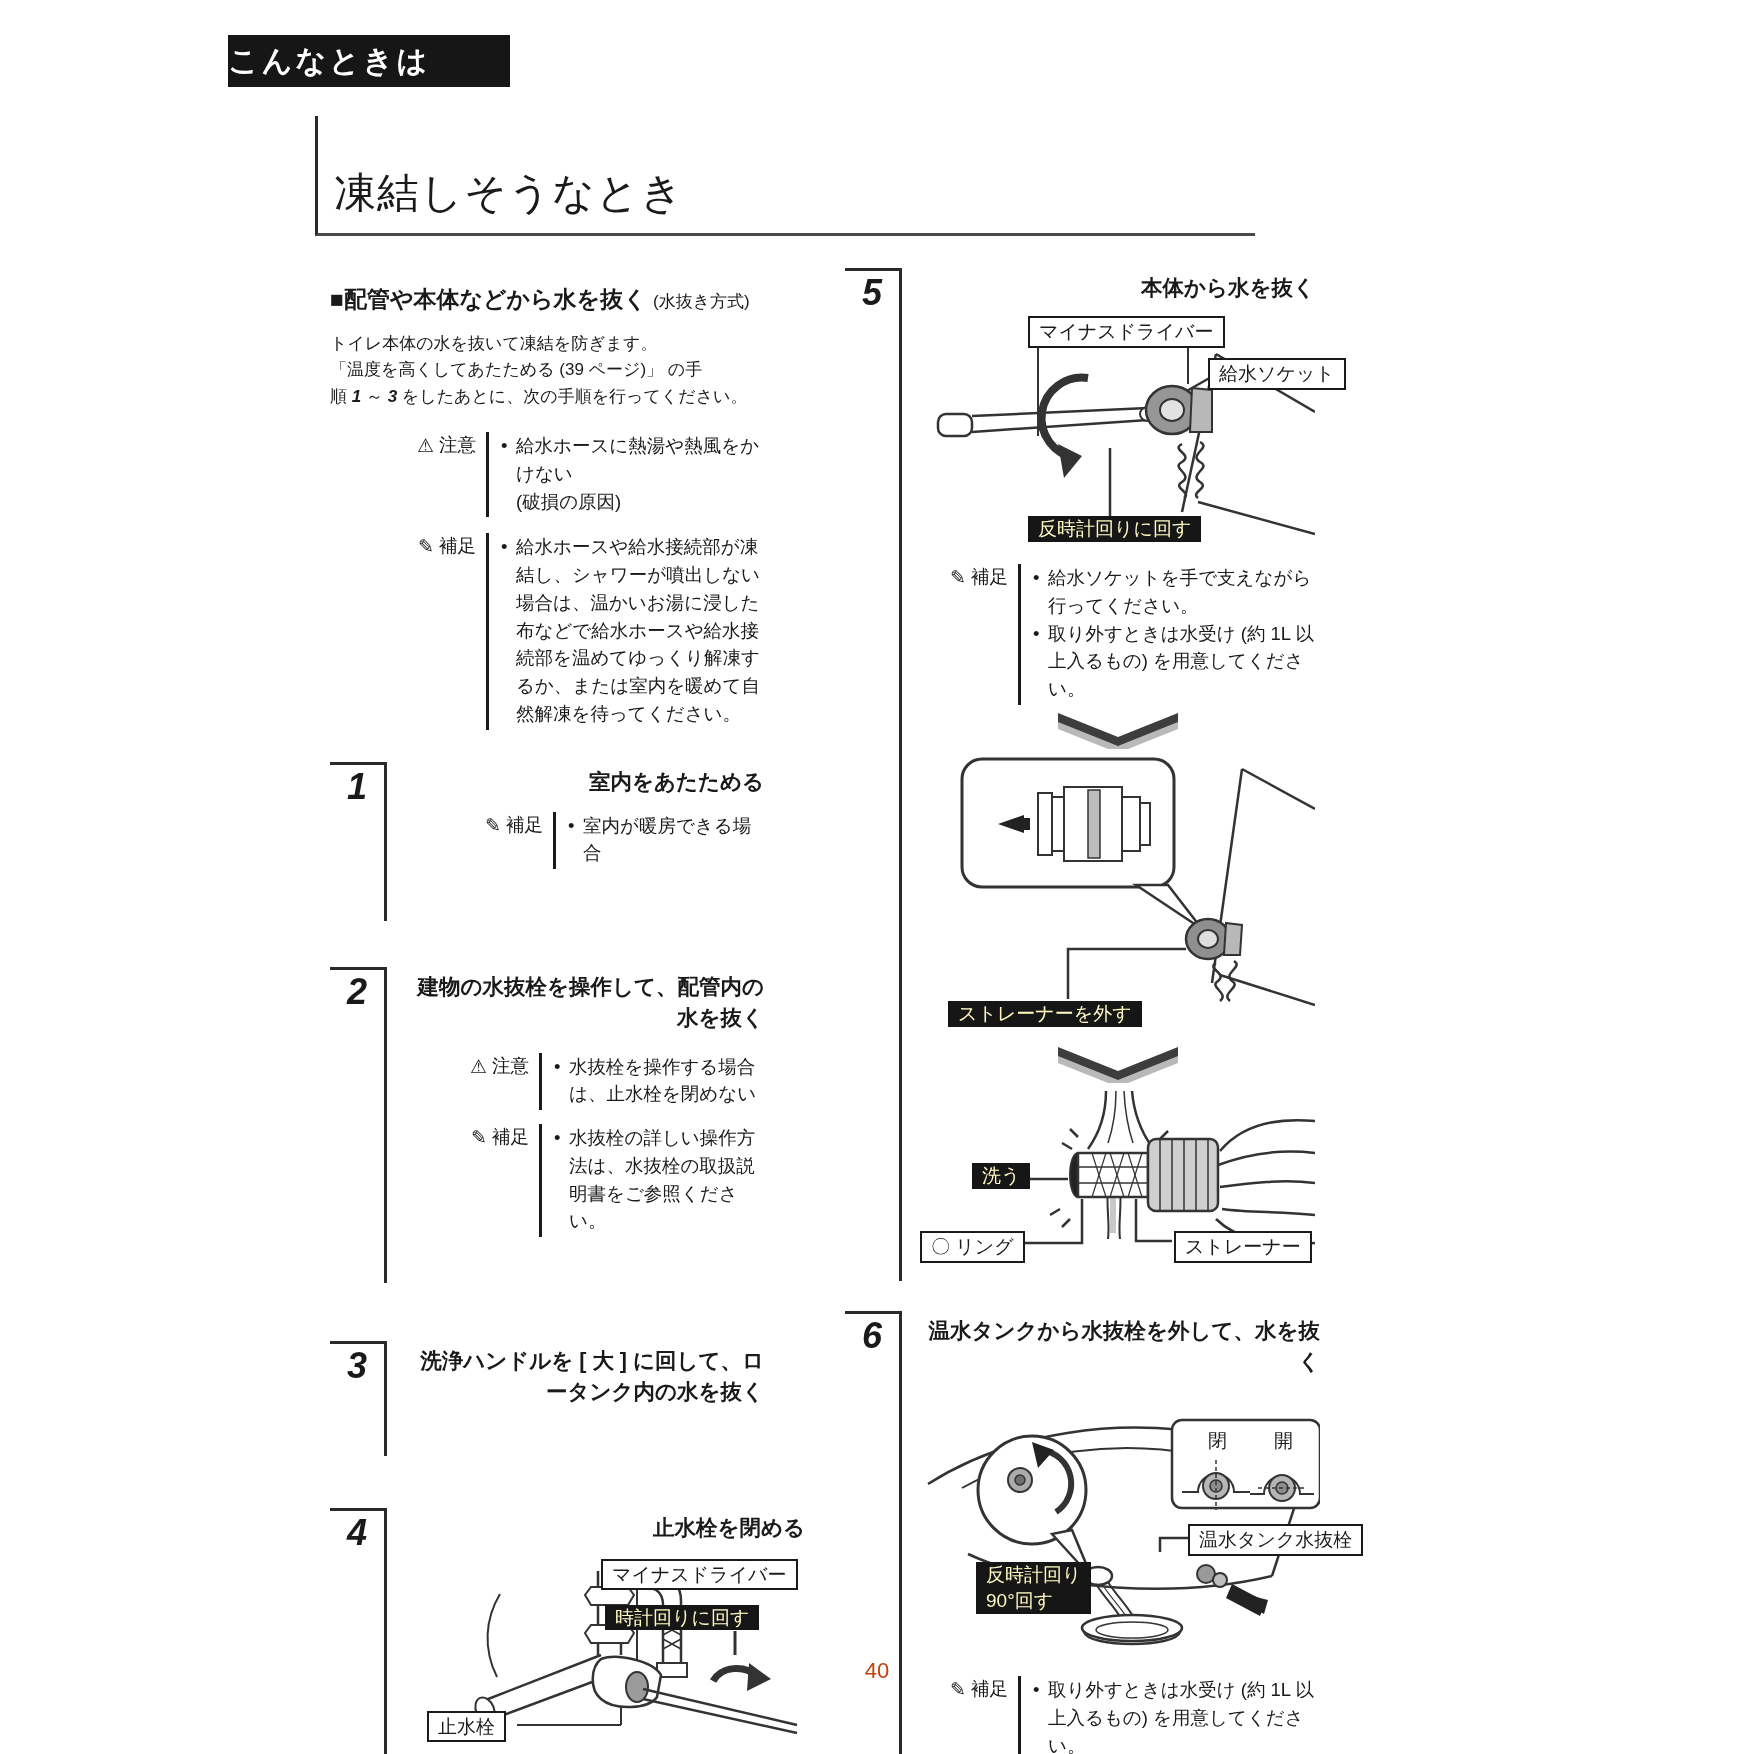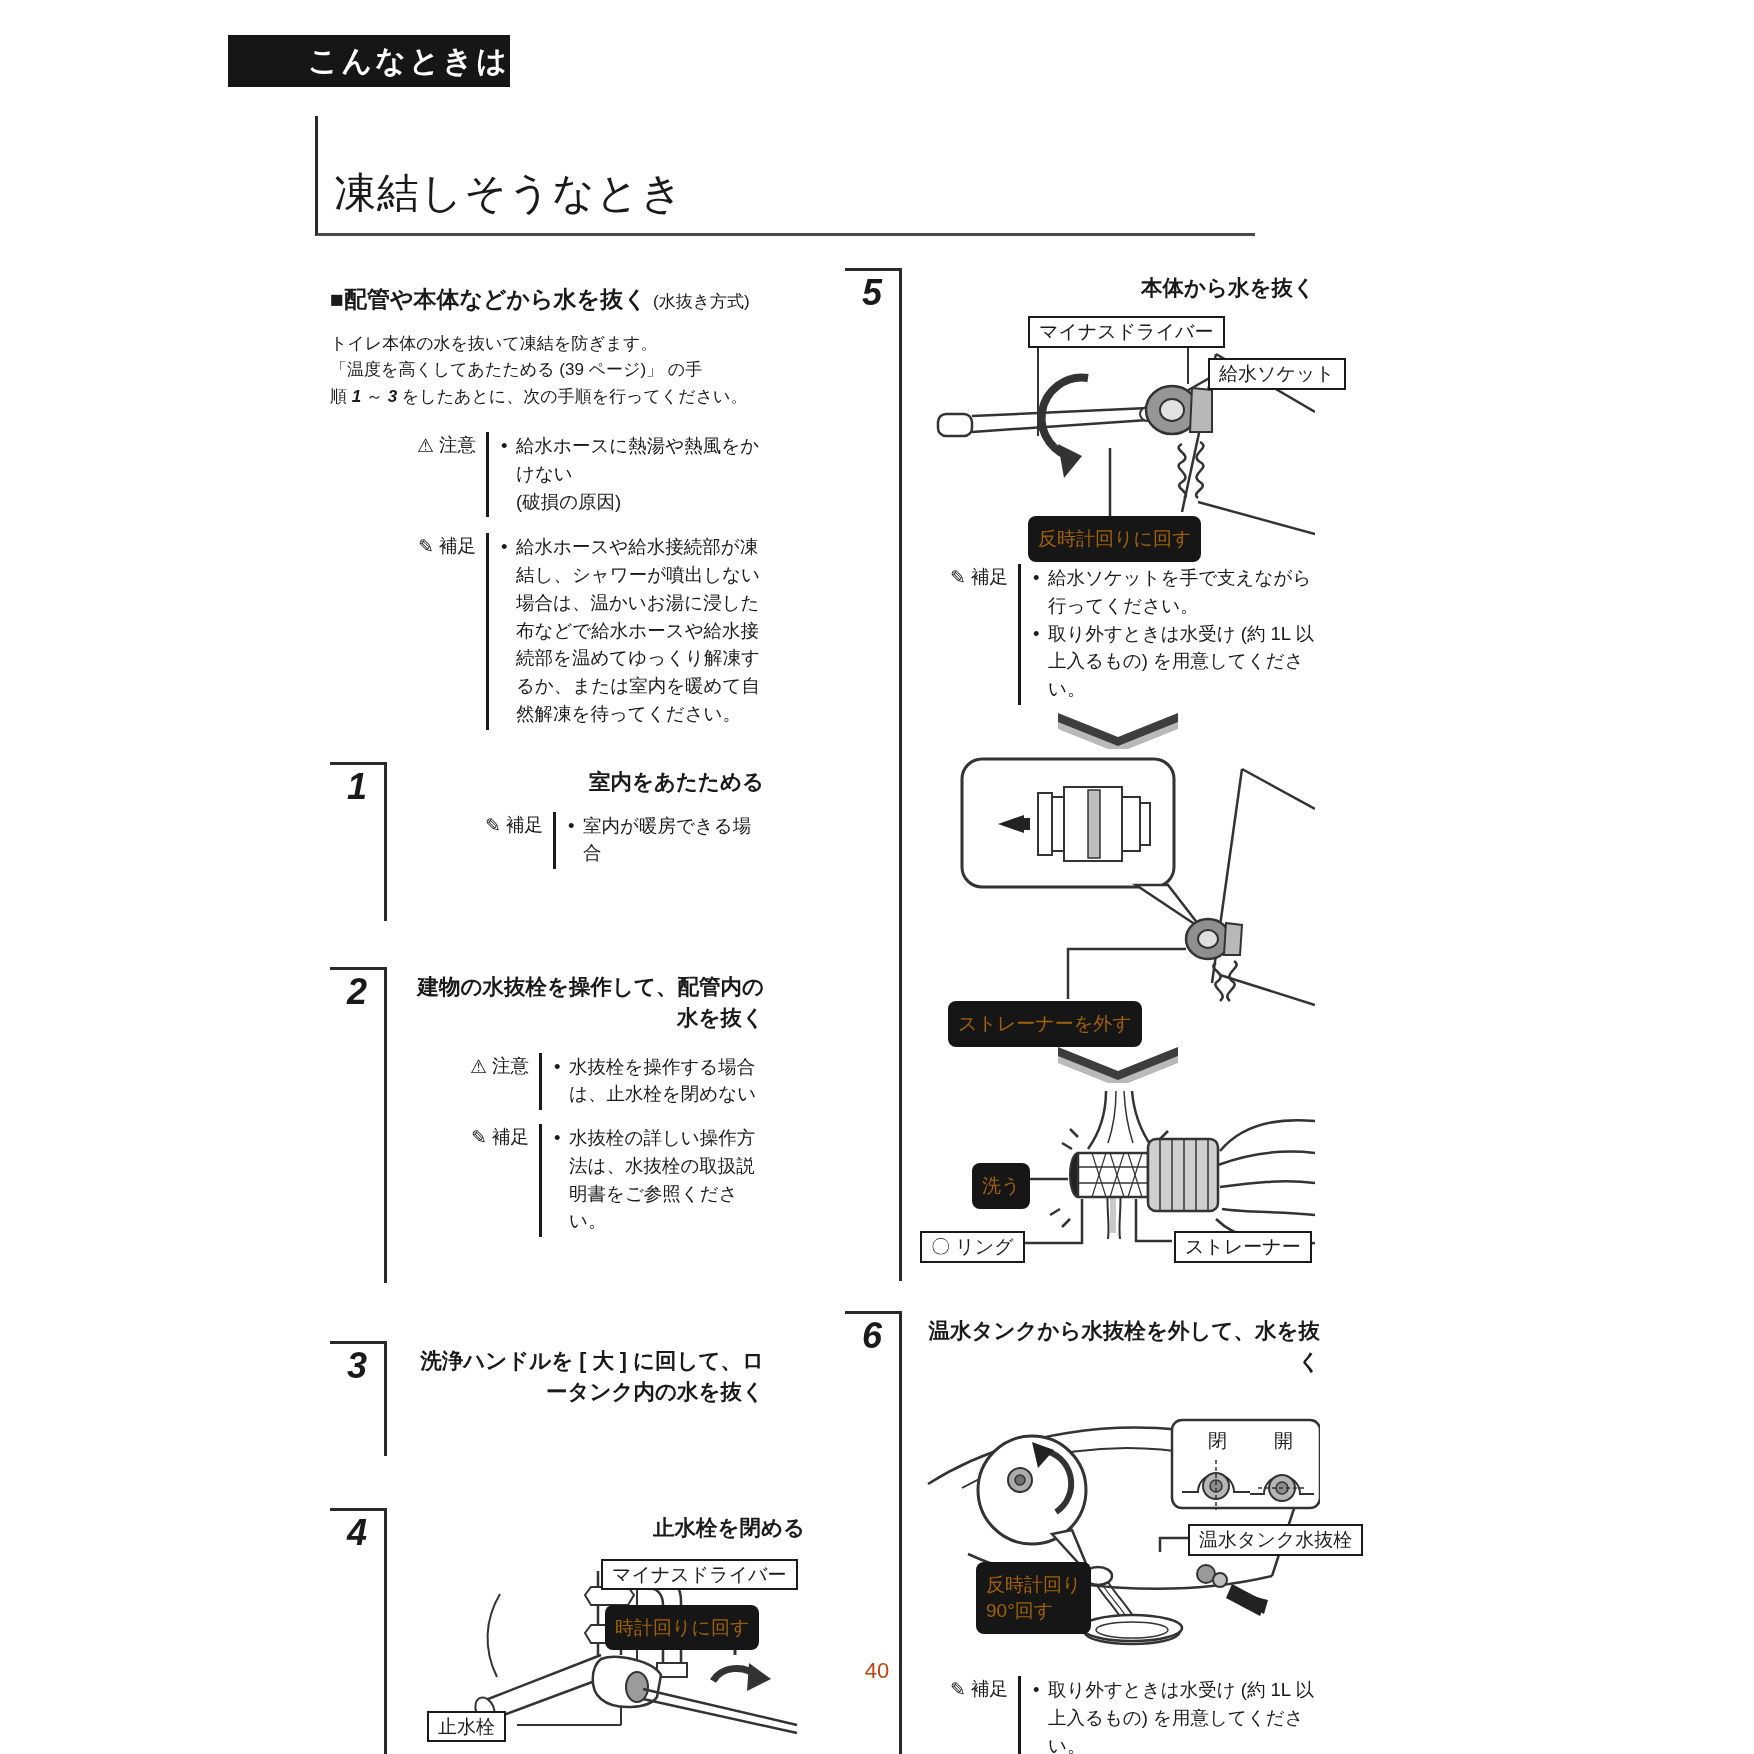--- a/index.html
+++ b/index.html
@@ -4,21 +4,21 @@
 <style>
   html,body { margin:0; padding:0; background:#e8e8e8; }
   #page {
     position:relative; width:1754px; height:1754px; background:#ffffff;
     font-family:"Liberation Sans","DejaVu Sans",sans-serif; color:#1a1a1a; overflow:hidden;
   }
   
   #tab {
     position:absolute; left:228px; top:35px; width:282px; height:52px;
     background:#161616; color:#fff; font-size:30px; font-weight:bold;
-    display:flex; align-items:center; justify-content:flex-end; letter-spacing:3px;
+    display:flex; align-items:center; justify-content:flex-start; letter-spacing:3px;
   }
   
   #title-block {
     position:absolute; left:315px; top:116px; width:940px; height:120px;
     border-left:3px solid #2a2a2a; border-bottom:3px solid #4a4a4a;
     box-sizing:border-box; display:flex; align-items:flex-end; padding:0 0 12px 16px;
   }
   #page-title { font-size:42px; letter-spacing:1px; }
 
   
@@ -53,22 +53,22 @@
   .step-title { font-size:21.5px; font-weight:bold; line-height:1.45;text-align:right; }
 
   
   .fig { position:relative; }
   .fig svg { position:absolute; left:0; top:0; }
   .lbl-box {
     position:absolute; border:2px solid #1a1a1a; background:#fff;
     padding:1px 9px; font-size:19px; white-space:nowrap; line-height:1.35;
   }
   .lbl-dark {
-    position:absolute; background:#161616; color:#a16207;
-    padding:10px 10px; font-size:19px; line-height:1.35; white-space:pre-line;border-radius:8px;
+    position:absolute; background:#161616; color:#fef9c3;
+    padding:0 10px; font-size:19px; line-height:1.35; white-space:pre-line;
   }
   .lbl-plain { position:absolute; font-size:19px; }
   .chev { display:block; margin:8px auto; }
 
   #page-number {
     position:absolute; left:0; top:1658px; width:100%;
     text-align:center; font-size:22px; color:#c2410c;
   }
   line, path.ln, polyline { stroke:#333; fill:none; }
 </style>

